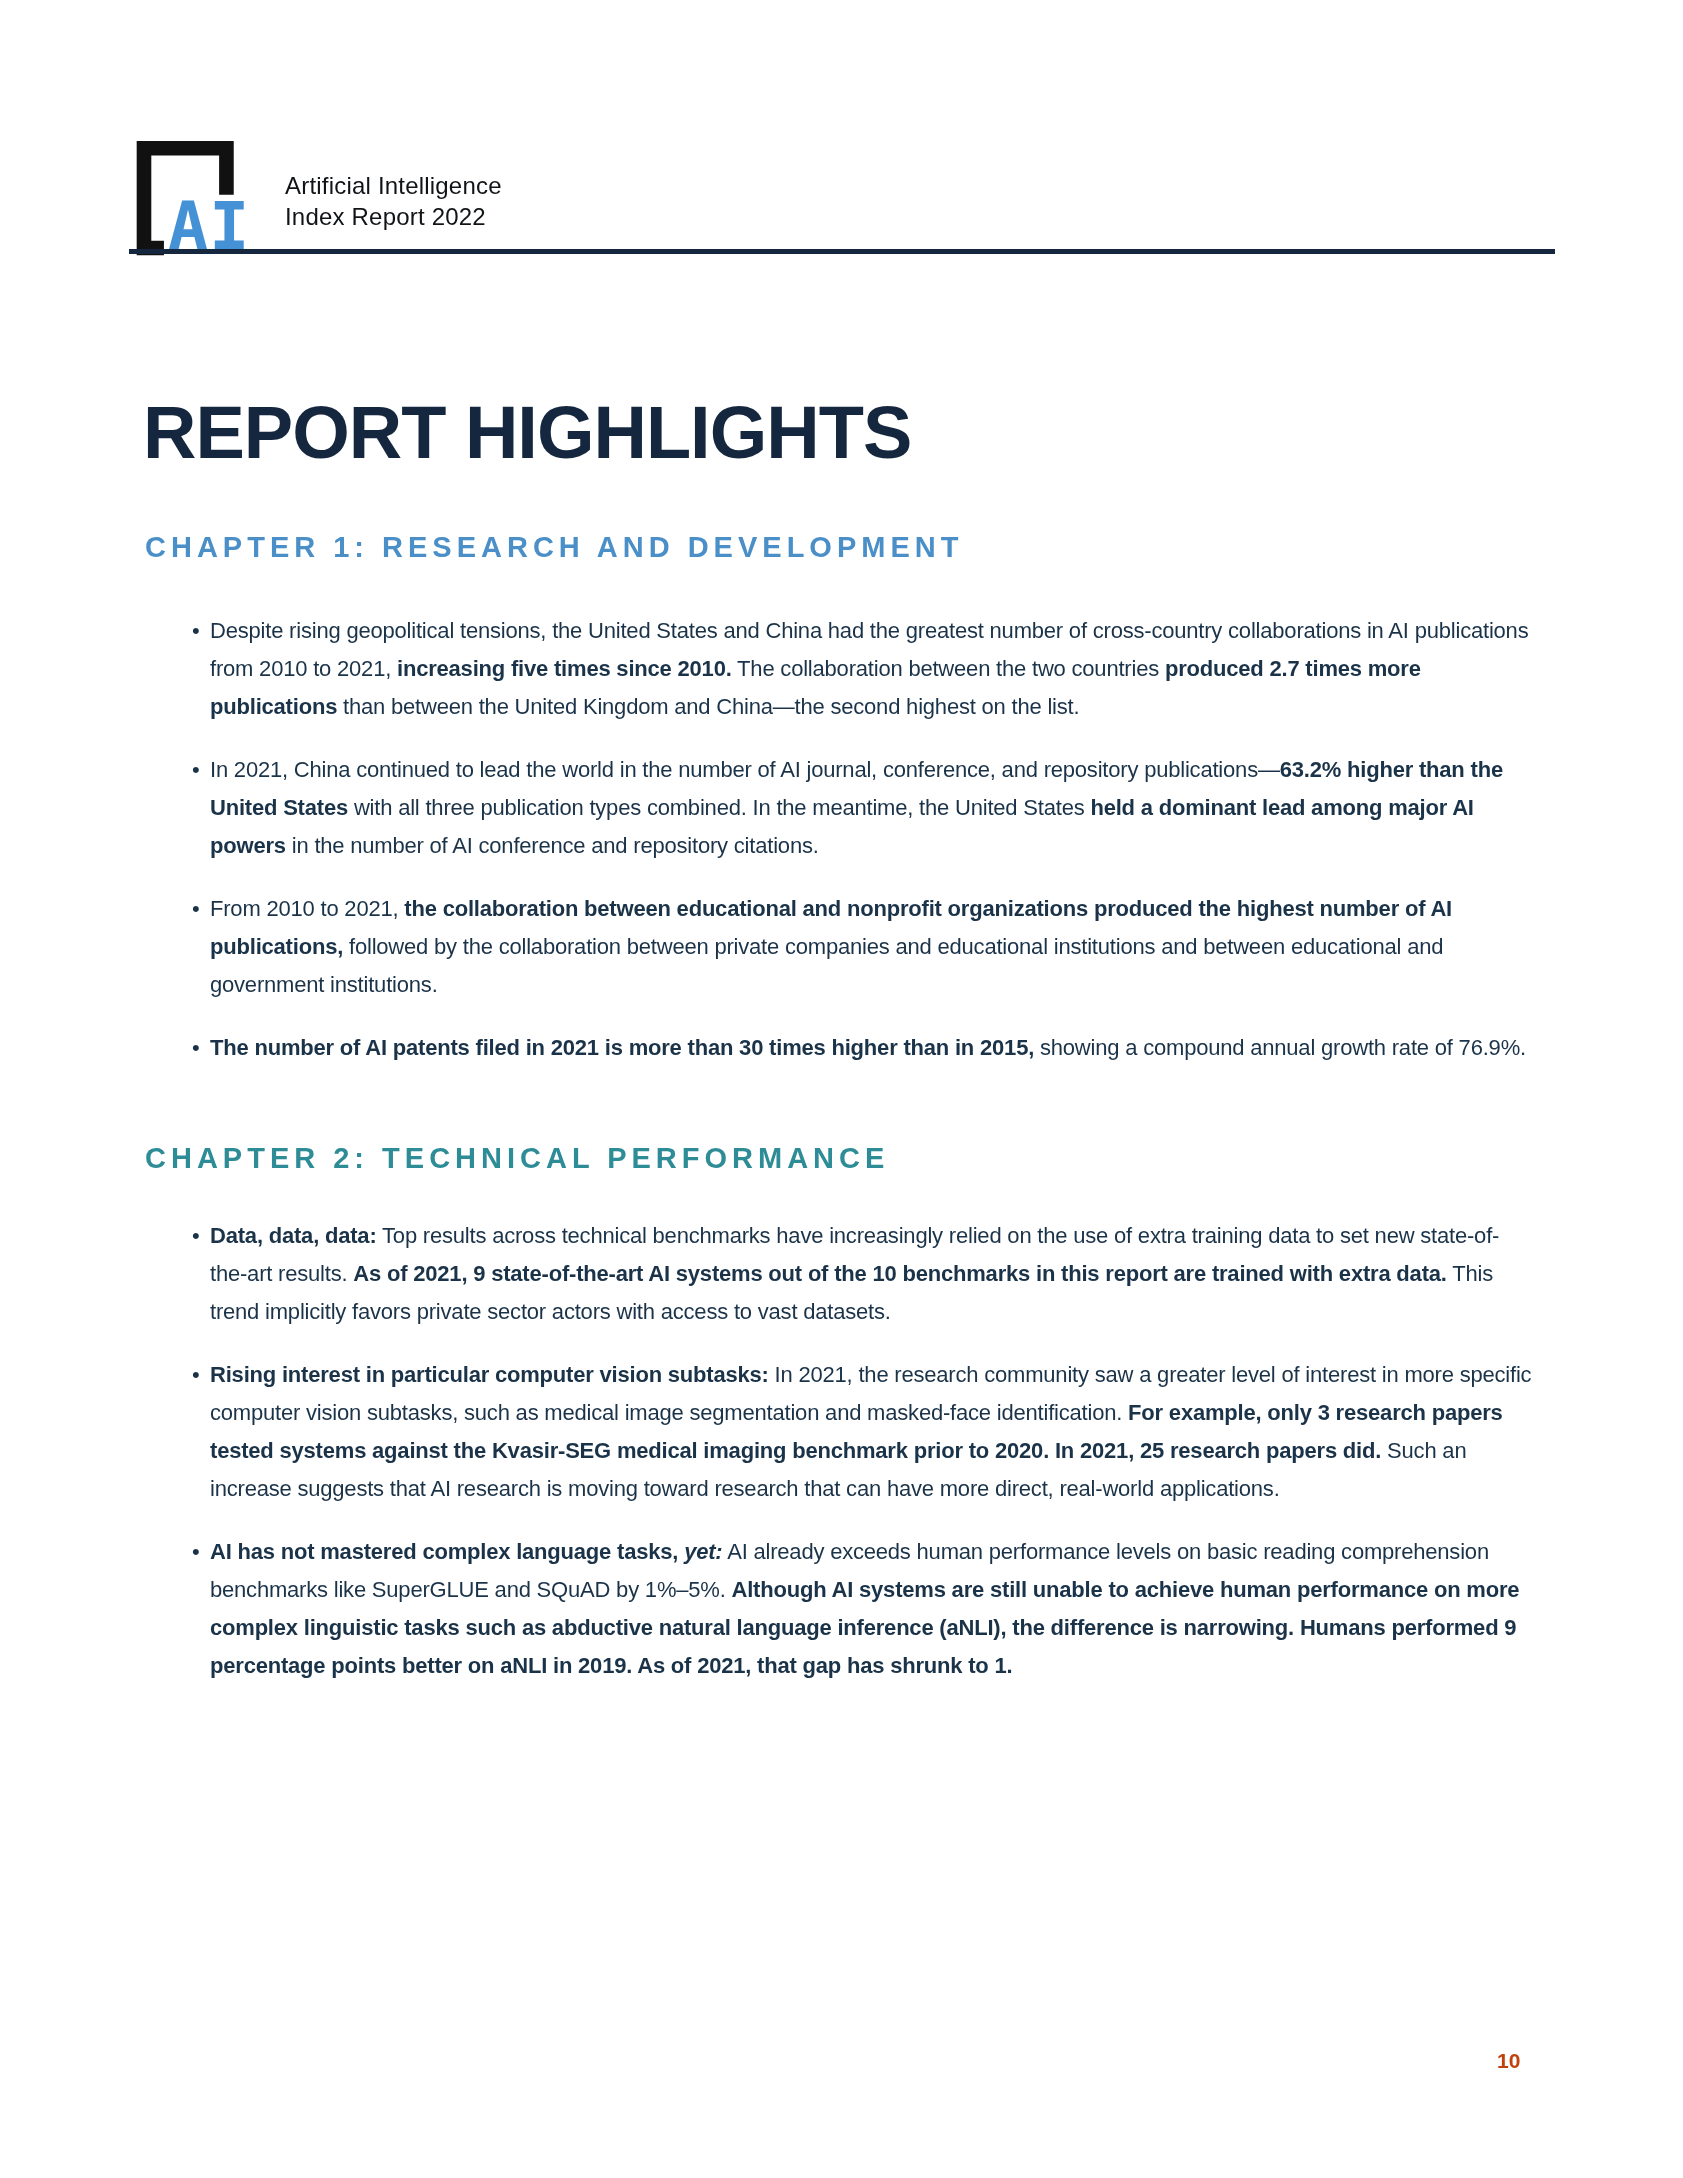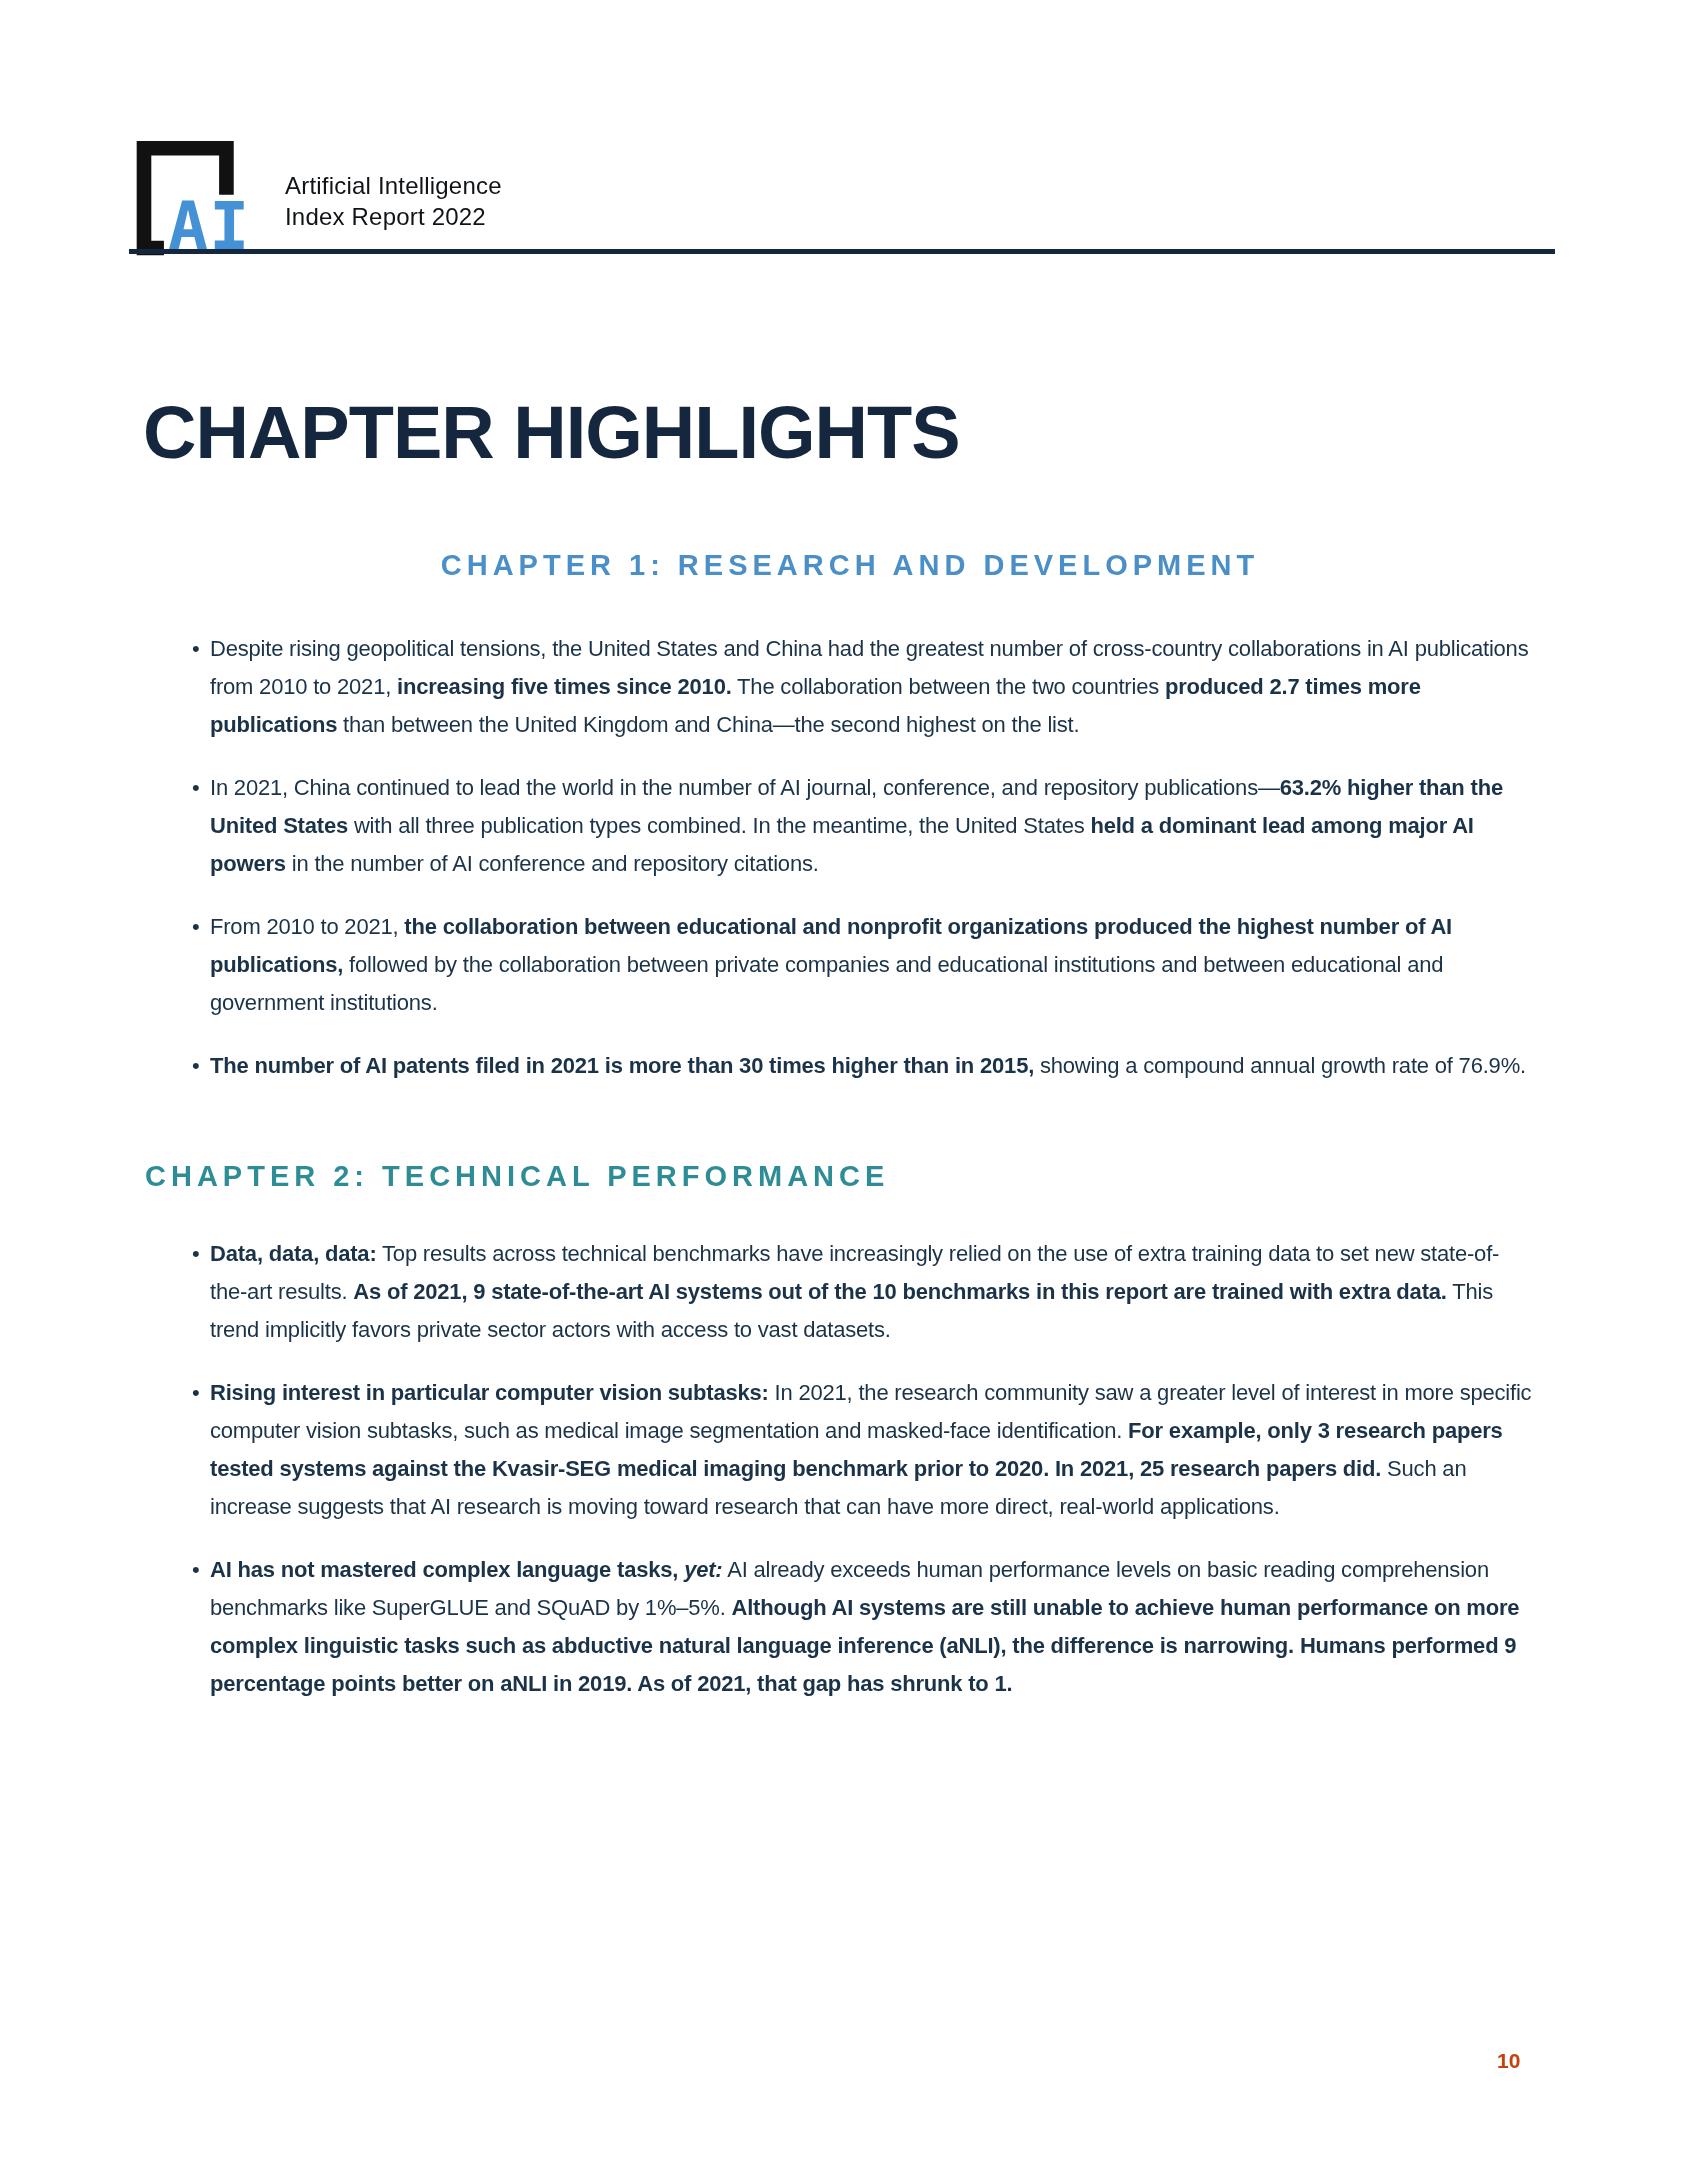--- a/index.html
+++ b/index.html
@@ -26,21 +26,21 @@
     position:absolute;left:129px;top:396px;width:1426px;
   }
   .page-title{
     font-size:74px;font-weight:700;color:#15273e;
     letter-spacing:-1px;line-height:1;margin:0 0 0 14px;
   }
   .chapter-heading{
     font-size:29px;font-weight:700;letter-spacing:5px;
     line-height:34px;margin:0 0 0 16px;
   }
-  .heading1{margin-top:78px;text-align:center;}
+  .heading1{margin-top:60px;}
   .heading2{margin-top:74px;}
   .bullets{margin-top:48px;}
   .bullets2{margin-top:42px;}
   .bullet{
     position:relative;
     padding-left:81px;padding-right:20px;
     margin-bottom:25px;
   }
   .bullet-marker{
     position:absolute;left:63px;top:0;
@@ -71,21 +71,21 @@
       <text x="27" y="83" font-family="DejaVu Sans Mono, monospace" font-size="50" font-weight="700" fill="#4591d5" letter-spacing="1">AI</text>
     </svg>
   </div>
   <div class="brand">
     <div>Artificial Intelligence</div>
     <div>Index Report 2022</div>
   </div>
   <div class="rule"></div>
 
   <div class="content">
-    <h1 class="page-title">CHAPTER HIGHLIGHTS</h1>
+    <h1 class="page-title">REPORT HIGHLIGHTS</h1>
     <div id="sections">
         <h2 class="chapter-heading heading1" style="color: rgb(74, 143, 199);">CHAPTER 1: RESEARCH AND DEVELOPMENT</h2>
         <div class="bullets">
           <div class="bullet">
             <span class="bullet-marker">•</span>
             <p class="bullet-text"><span class="seg-n">Despite rising geopolitical tensions, the United States and China had the greatest number of cross-country collaborations in AI publications from 2010 to 2021, </span><span class="seg-b">increasing five times since 2010.</span><span class="seg-n"> The collaboration between the two countries </span><span class="seg-b">produced 2.7 times more publications</span><span class="seg-n"> than between the United Kingdom and China—the second highest on the list.</span></p>
           </div>
           <div class="bullet">
             <span class="bullet-marker">•</span>
             <p class="bullet-text"><span class="seg-n">In 2021, China continued to lead the world in the number of AI journal, conference, and repository publications—</span><span class="seg-b">63.2% higher than the United States</span><span class="seg-n"> with all three publication types combined. In the meantime, the United States </span><span class="seg-b">held a dominant lead among major AI powers</span><span class="seg-n"> in the number of AI conference and repository citations.</span></p>

